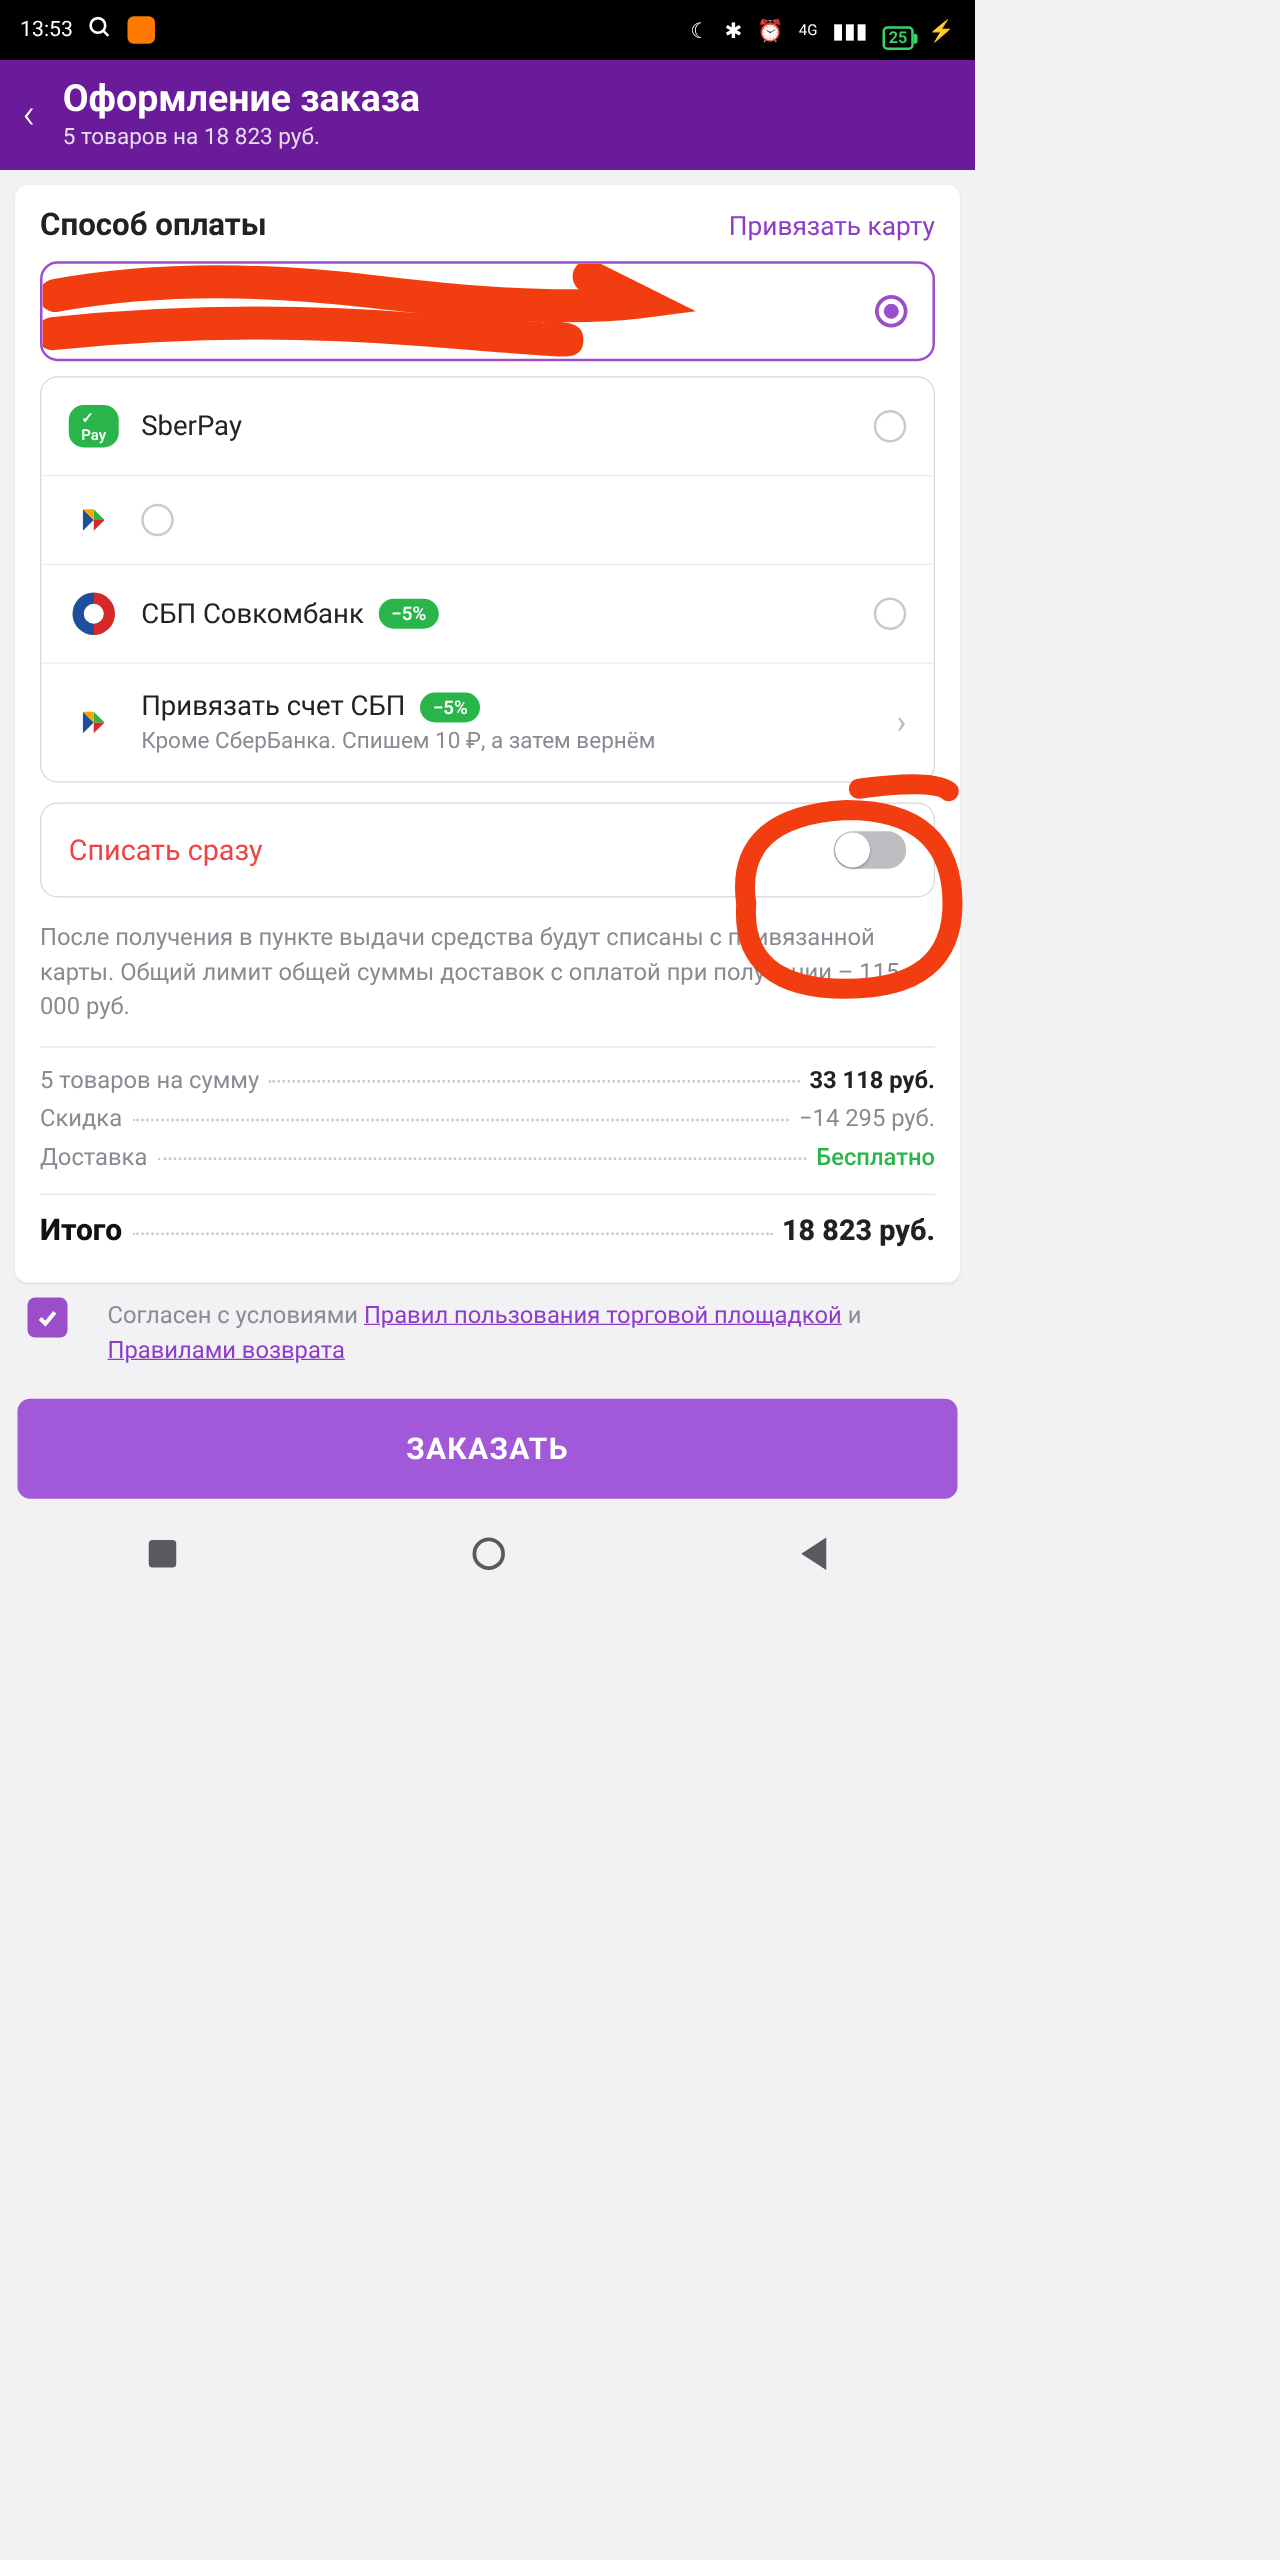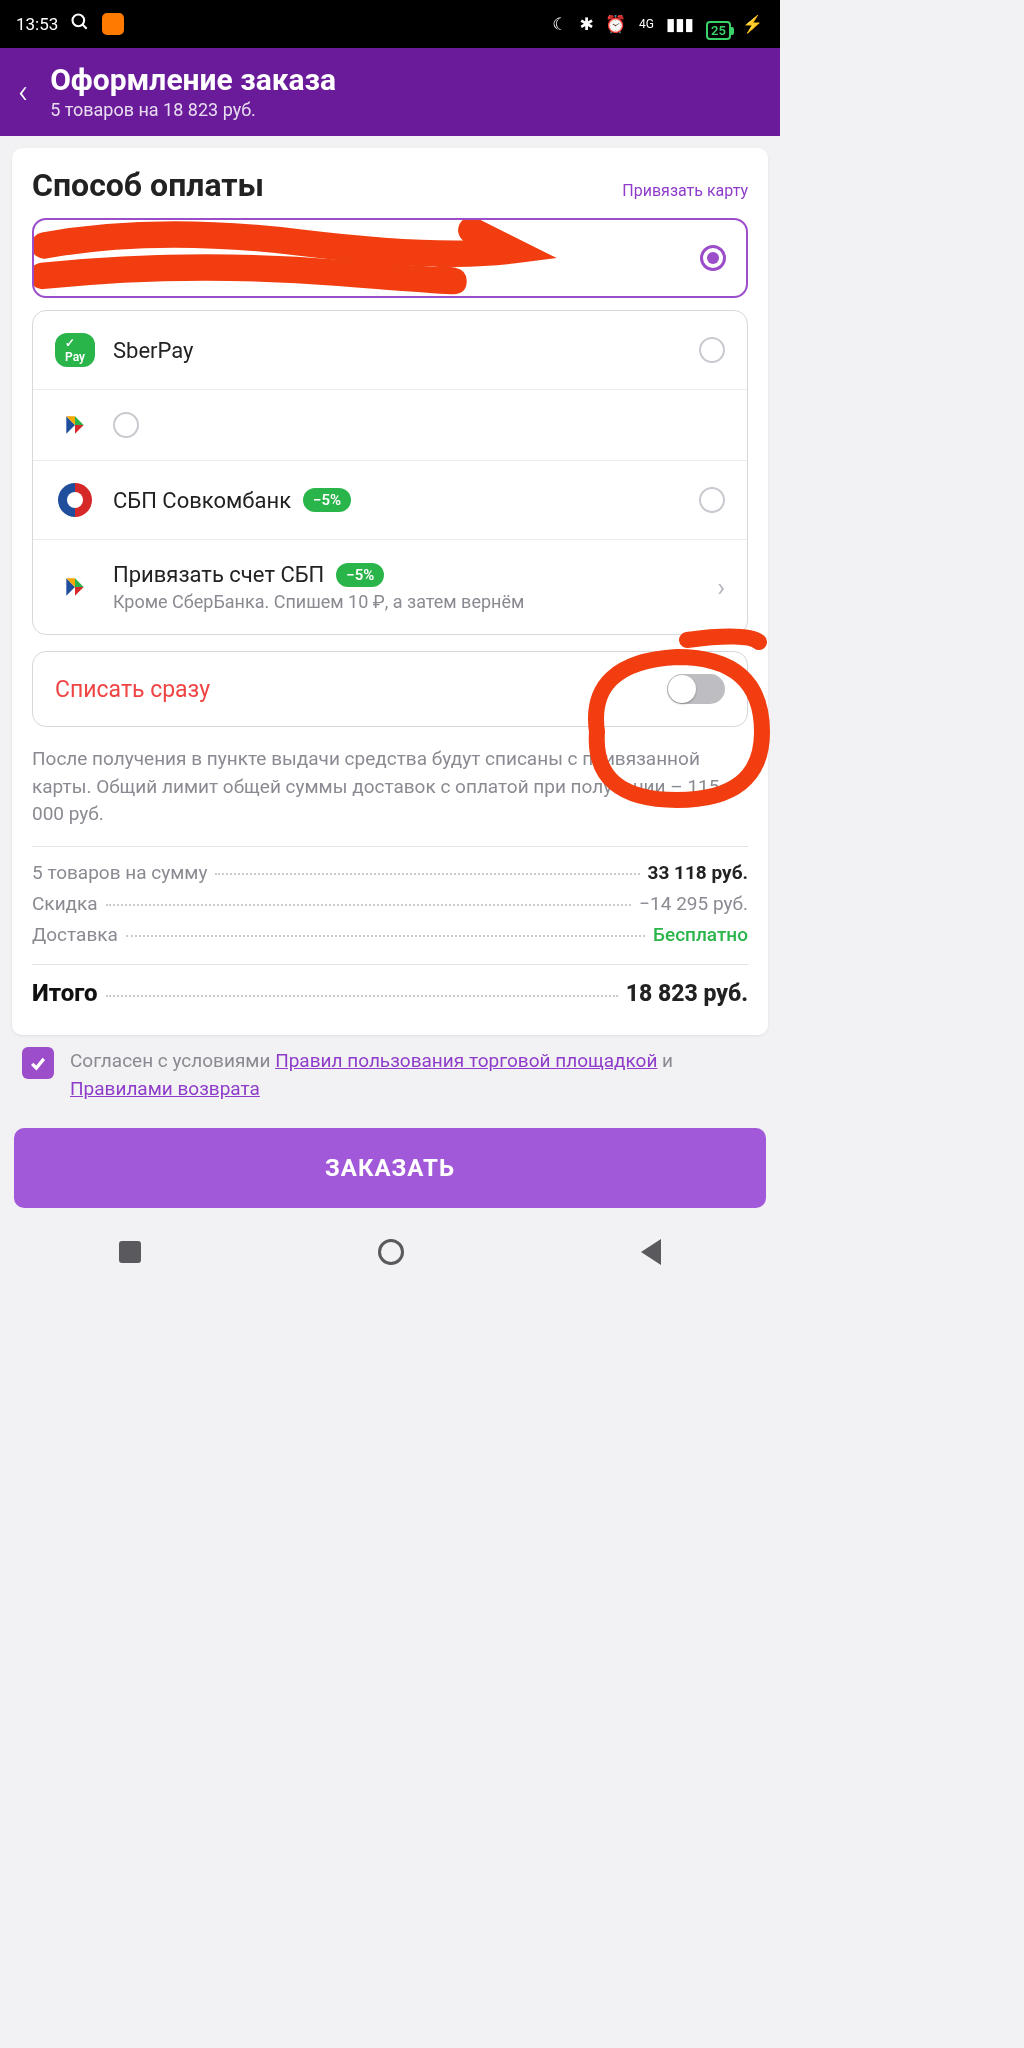--- a/index.html
+++ b/index.html
@@ -11,22 +11,22 @@
   .battery { border: 2px solid #3ad36a; border-radius: 4px; padding: 0 3px; font-size: 13px; color: #3ad36a; font-weight: 600; position: relative; margin-top: 13px; }
   .battery::after { content:""; position:absolute; right:-5px; top:4px; width:3px; height:8px; background:#3ad36a; border-radius:0 2px 2px 0;}
   
   .header { background: #6a1b9a; color: #fff; display: flex; align-items: center; padding: 14px 18px 16px; gap: 22px; }
   .back-chevron { font-size: 34px; font-weight: 300; }
   .hd-title { font-size: 30px; font-weight: 700; }
   .hd-sub { font-size: 18px; opacity: .85; margin-top: 2px; }
   
   .card { background: #fff; margin: 12px; border-radius: 10px; padding: 18px 20px 20px; box-shadow: 0 1px 3px rgba(0,0,0,.08); }
   .card-head { display: flex; justify-content: space-between; align-items: baseline; margin-bottom: 14px; }
-  .sec-title { font-size: 32px; font-weight: 700; color: #222; }
-  .link-action { color: #8e3cc9; font-size: 16px; margin-left: 12px; }
+  .sec-title { font-size: 25px; font-weight: 700; color: #222; }
+  .link-action { color: #8e3cc9; font-size: 21px; margin-left: 12px; }
   
   .opt-selected { border: 2px solid #9b4dca; border-radius: 14px; padding: 18px 20px; display: flex; align-items: center; justify-content: space-between; position: relative; overflow: hidden; min-height: 80px; }
   .scribble { position:absolute; inset:0; }
   .scribble path { stroke:#f13d0f; stroke-width:26; stroke-linecap:round; fill:none; }
   .radio-on { width: 26px; height: 26px; border: 3px solid #9b4dca; border-radius: 50%; display: flex; align-items: center; justify-content: center; flex:0 0 auto; z-index:2; }
   .radio-on::after { content:""; width:12px; height:12px; background:#9b4dca; border-radius:50%; }
   .radio-off { width: 26px; height: 26px; border: 2px solid #c9c9cf; border-radius: 50%; flex:0 0 auto; }
   .opt-box { border: 1px solid #d7d7dc; border-radius: 14px; margin-top: 12px; overflow:hidden; }
   .opt-row { display:flex; align-items:center; gap:18px; padding: 22px 22px; border-top:1px solid #ececf0; }
   .opt-row:first-child { border-top:none; }
@@ -53,21 +53,21 @@
   .divider { border-top:1px solid #e3e3e8; margin:18px 0 14px; }
   .price-row { display:flex; align-items:baseline; font-size:19px; margin:8px 0; gap:8px; }
   .price-row .lbl { color:#8a8a92; white-space:nowrap; }
   .price-row .dots { flex:1; border-bottom:2px dotted #c9c9cf; transform:translateY(-4px);}
   .price-row .val { color:#222; font-weight:700; white-space:nowrap; }
   .price-row .val.neg { color:#8a8a92; font-weight:400;}
   .price-row .val.free { color:#2ab54a; font-weight:500;}
   .total-row .lbl { color:#111; font-size:24px; font-weight:800; }
   .total-row .val { font-size:23px; font-weight:800; }
   
-  .agree { display:flex; gap:16px; margin: 8px 22px 0; }
+  .agree { display:flex; gap:32px; margin: 8px 22px 0; }
   .chk { width:32px; height:32px; background:#9b4dca; border-radius:6px; display:flex; align-items:center; justify-content:center; flex:0 0 auto; }
   .chk svg { stroke:#fff; stroke-width:4; fill:none; }
   .agree-text { color:#8a8a92; font-size:19px; line-height:1.5; }
   .agree-text .u { color:#8e3cc9; text-decoration:underline; }
   
   .order-btn { margin:24px 14px 16px; background:#a259d9; color:#fff; text-align:center; padding:26px 0; border-radius:10px; font-size:24px; font-weight:700; letter-spacing:1px; }
   
   .navbar { height:56px; background:#f2f2f4; display:flex; justify-content:space-around; align-items:center; margin-top:6px; }
   .nav-sq { width:22px; height:22px; background:#5a5a5e; border-radius:3px; }
   .nav-circ { width:26px; height:26px; border:3px solid #5a5a5e; border-radius:50%; }

